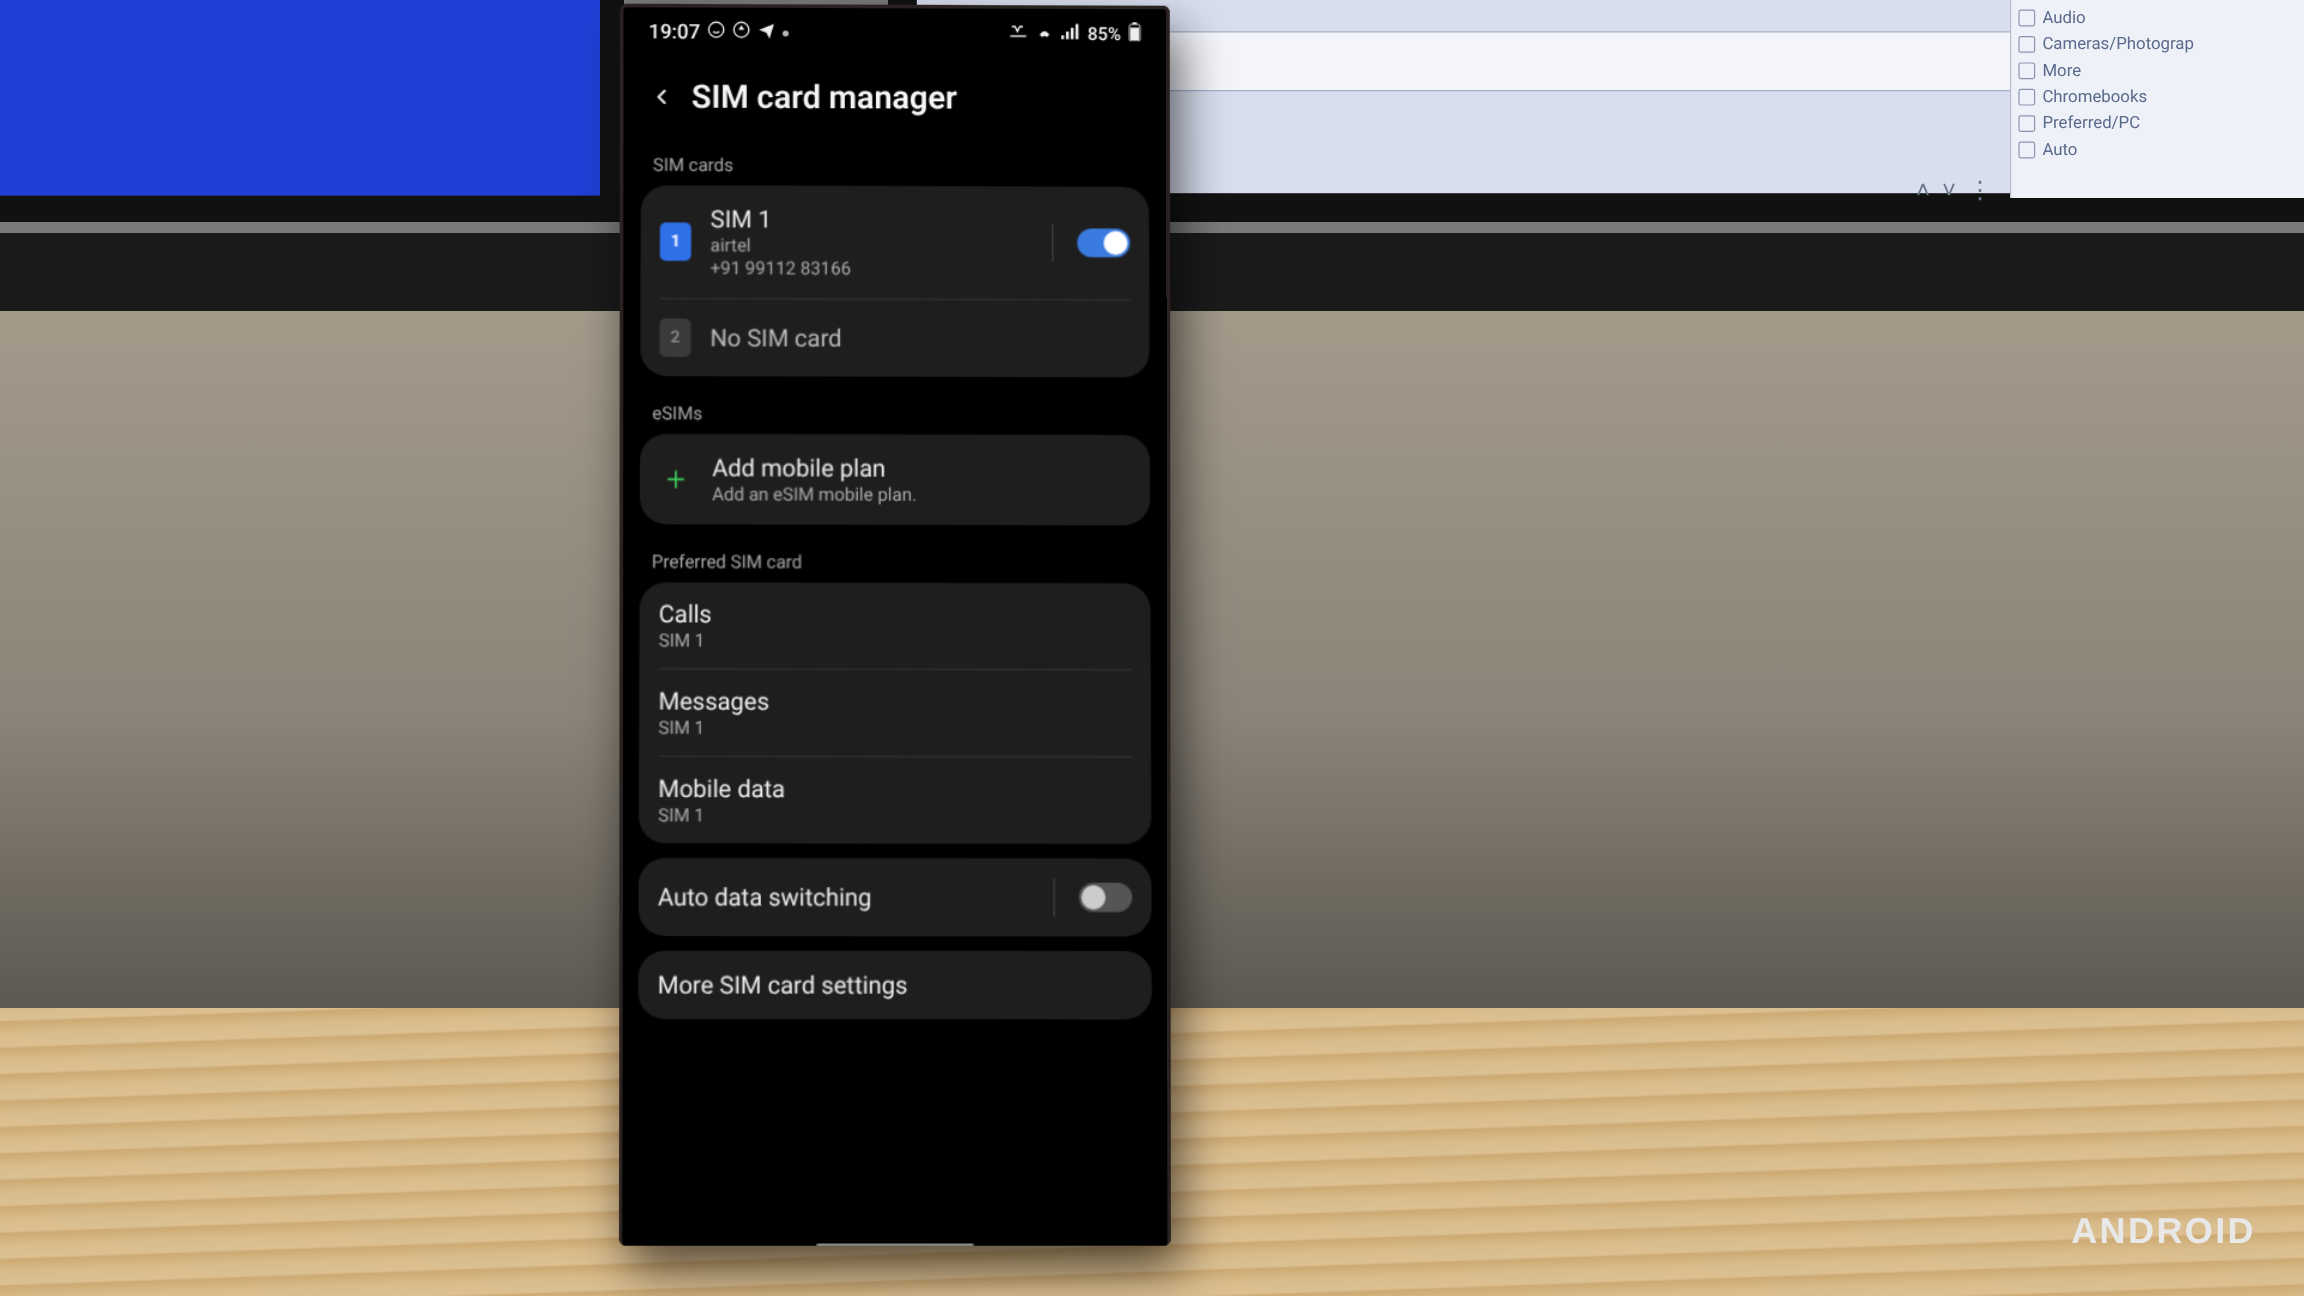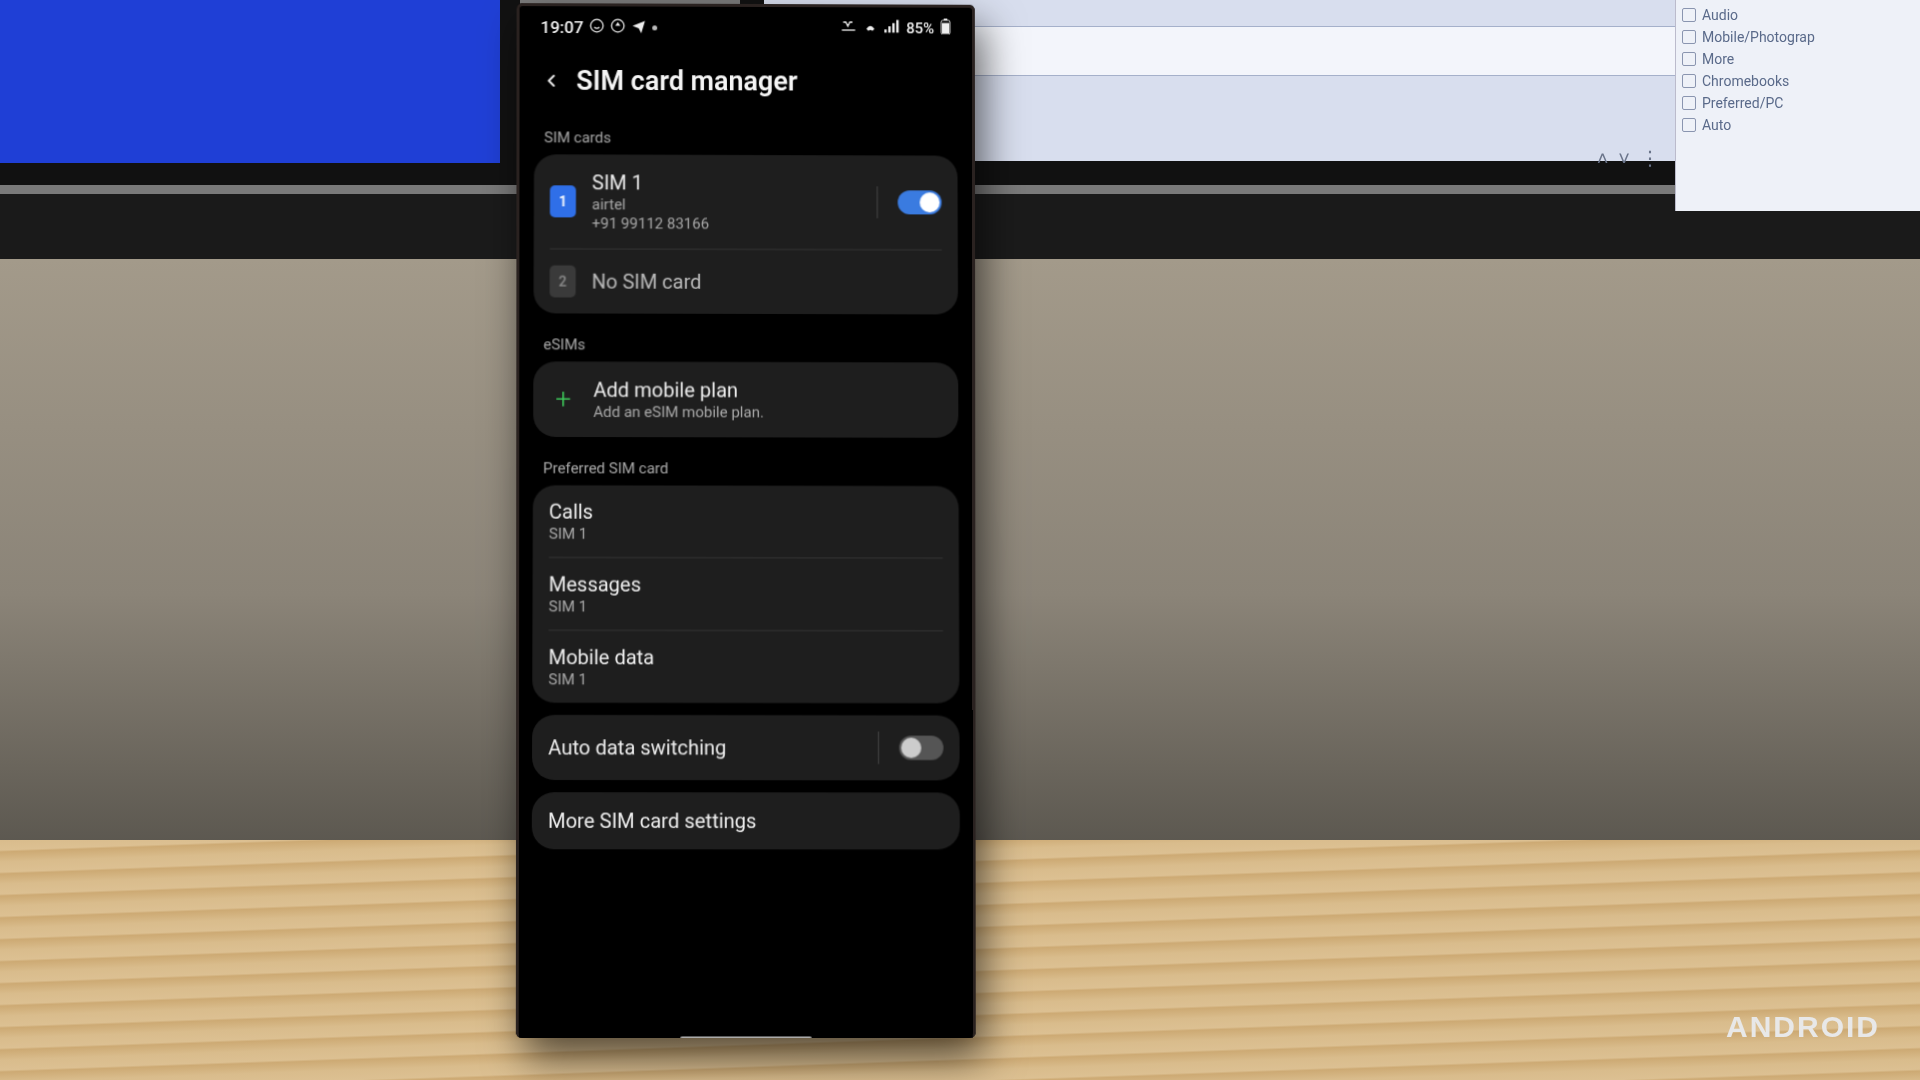--- a/index.html
+++ b/index.html
@@ -37,21 +37,21 @@
     position: absolute;
     top: 0; left: 740px;
     width: 1180px; height: 185px;
     background: #d8deee;
     border-left: 24px solid #111;
     border-bottom: 24px solid #111;
   }
   .browser-panel {
     position: absolute;
     top: 0; right: 0;
-    width: 245px; height: 211px;
+    width: 245px; height: 165px;
     background: #eef1f8;
     border-left: 1px solid #bbc;
     padding: 4px 0 0 6px;
   }
   .checkbox-row {
     display: flex; align-items: center;
     gap: 6px;
     font-size: 14px;
     color: #5a6a8a;
     padding: 3px 0;
@@ -245,21 +245,21 @@
       <span>˅</span>
       <span>⋮</span>
     </div>
     <div class="browser-panel">
       <div class="checkbox-row">
           <span class="cb"></span>
           <span>Audio</span>
         </div>
       <div class="checkbox-row">
           <span class="cb"></span>
-          <span>Mobile/Photograp</span>
+          <span>Cameras/Photograp</span>
         </div>
       <div class="checkbox-row">
           <span class="cb"></span>
           <span>More</span>
         </div>
       <div class="checkbox-row">
           <span class="cb"></span>
           <span>Chromebooks</span>
         </div>
       <div class="checkbox-row">

